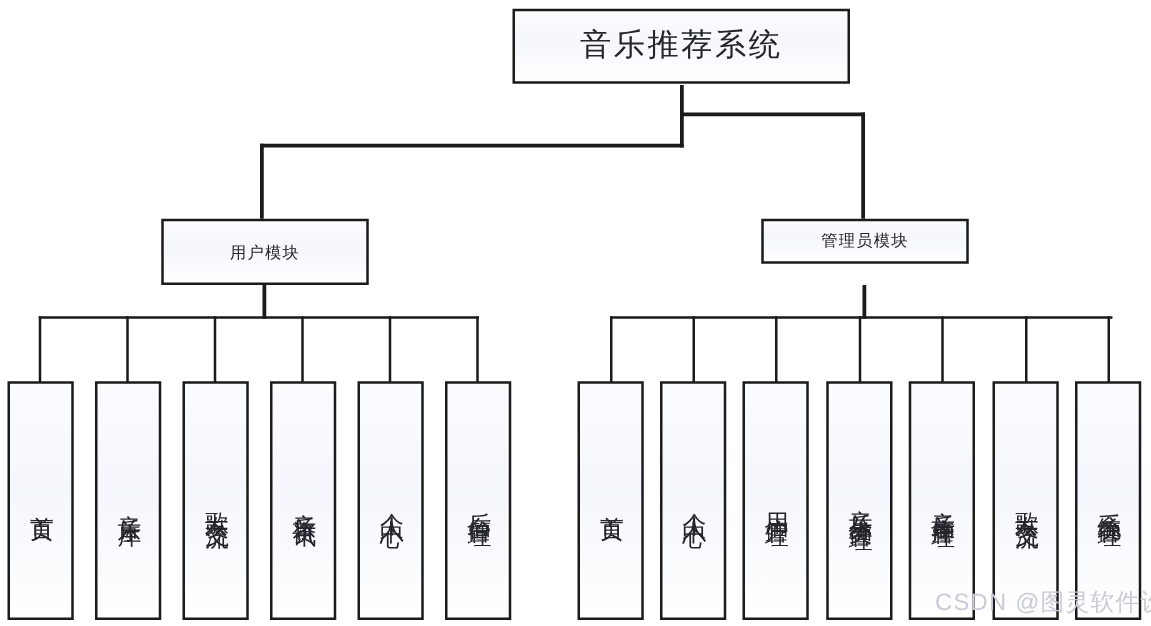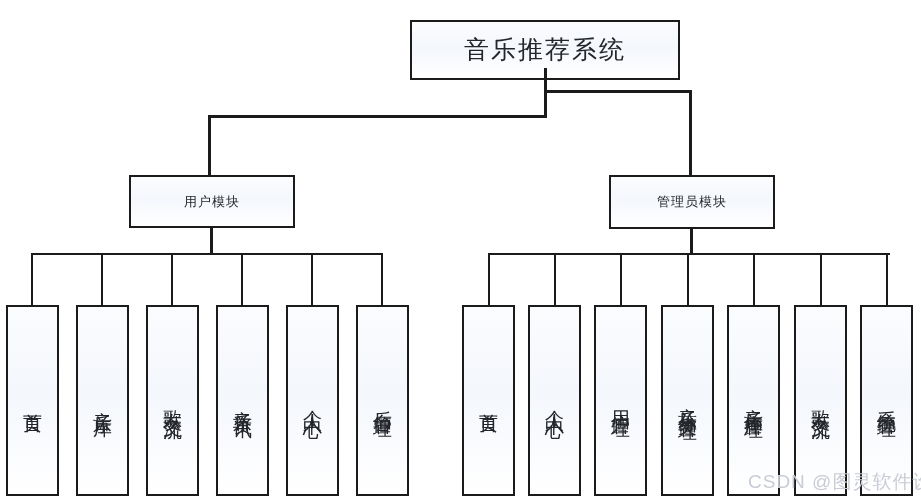--- a/index.html
+++ b/index.html
@@ -66,34 +66,34 @@
     letter-spacing: 1px;
     white-space: nowrap;
     pointer-events: none;
   }
 </style>
 </head>
 <body>
 
 <div id="canvas">
 
-  <div class="box root" style="left:410px; top:20px; width:270px; height:60px;">
+  <div class="box root" style="left:410px; top:7px; width:270px; height:60px;">
     <span>音乐推荐系统</span>
   </div>
 
   <div class="conn v" style="left:544px; top:68px; width:3px; height:50px;"></div>
   <div class="conn h" style="left:544px; top:90px; width:148px; height:3px;"></div>
   <div class="conn v" style="left:689px; top:90px; width:3px; height:85px;"></div>
   <div class="conn h" style="left:208px; top:115px; width:339px; height:3px;"></div>
   <div class="conn v" style="left:208px; top:115px; width:3px; height:60px;"></div>
 
   <div class="box module" style="left:129px; top:175px; width:166px; height:53px;">
     <span>用户模块</span>
   </div>
-  <div class="box module" style="left:609px; top:175px; width:166px; height:54px;">
+  <div class="box module" style="left:609px; top:175px; width:166px; height:36px;">
     <span>管理员模块</span>
   </div>
 
   <div class="conn v" style="left:210px; top:228px; width:3px; height:27px;"></div>
   <div class="conn thin h" style="left:31px; top:253px; width:352px; height:2px;"></div>
 
   <div class="conn thin v" style="left:31px; top:253px; width:2px; height:53px;"></div>
   <div class="conn thin v" style="left:101px; top:253px; width:2px; height:53px;"></div>
   <div class="conn thin v" style="left:171px; top:253px; width:2px; height:53px;"></div>
   <div class="conn thin v" style="left:241px; top:253px; width:2px; height:53px;"></div>

